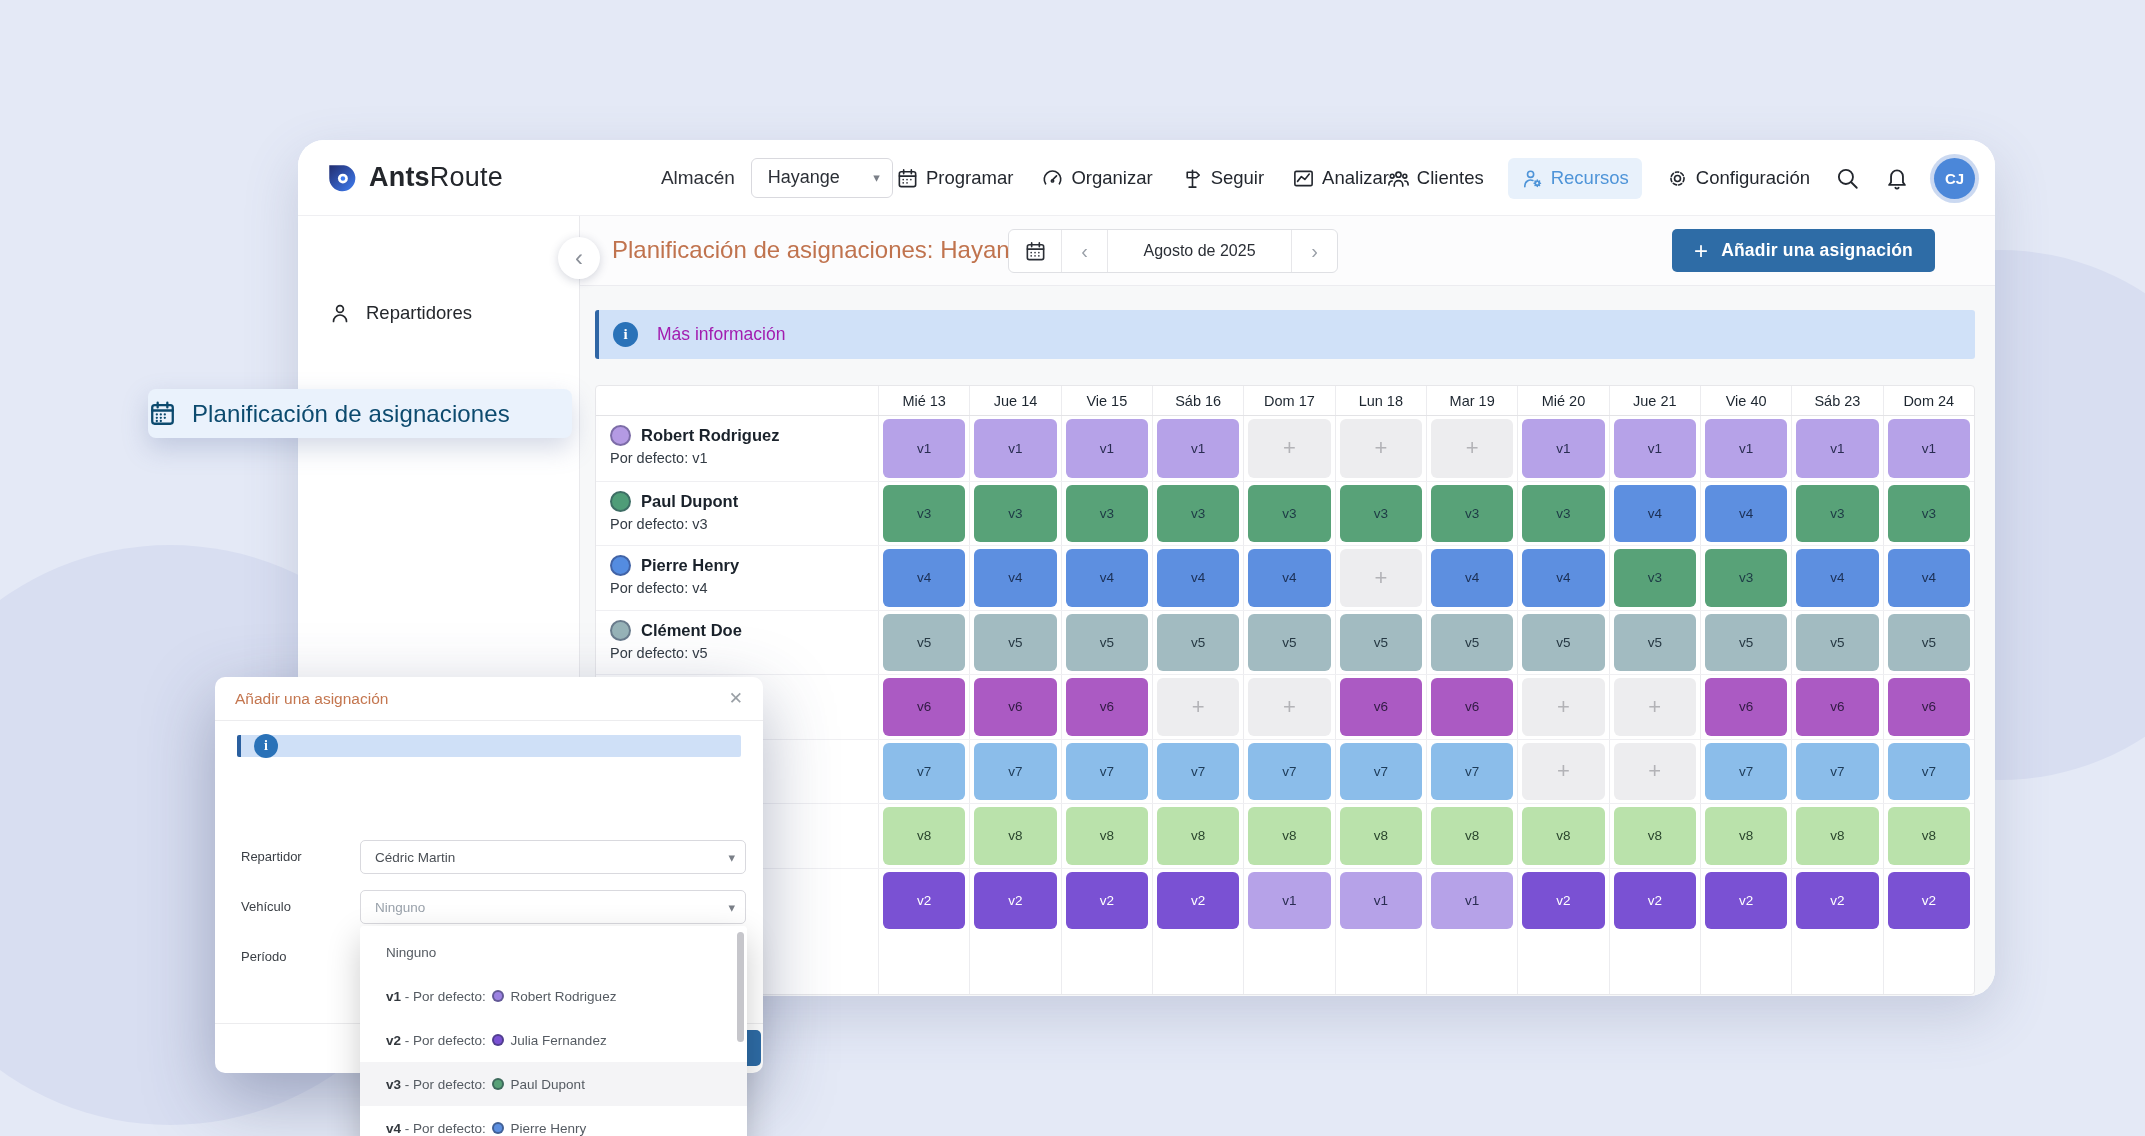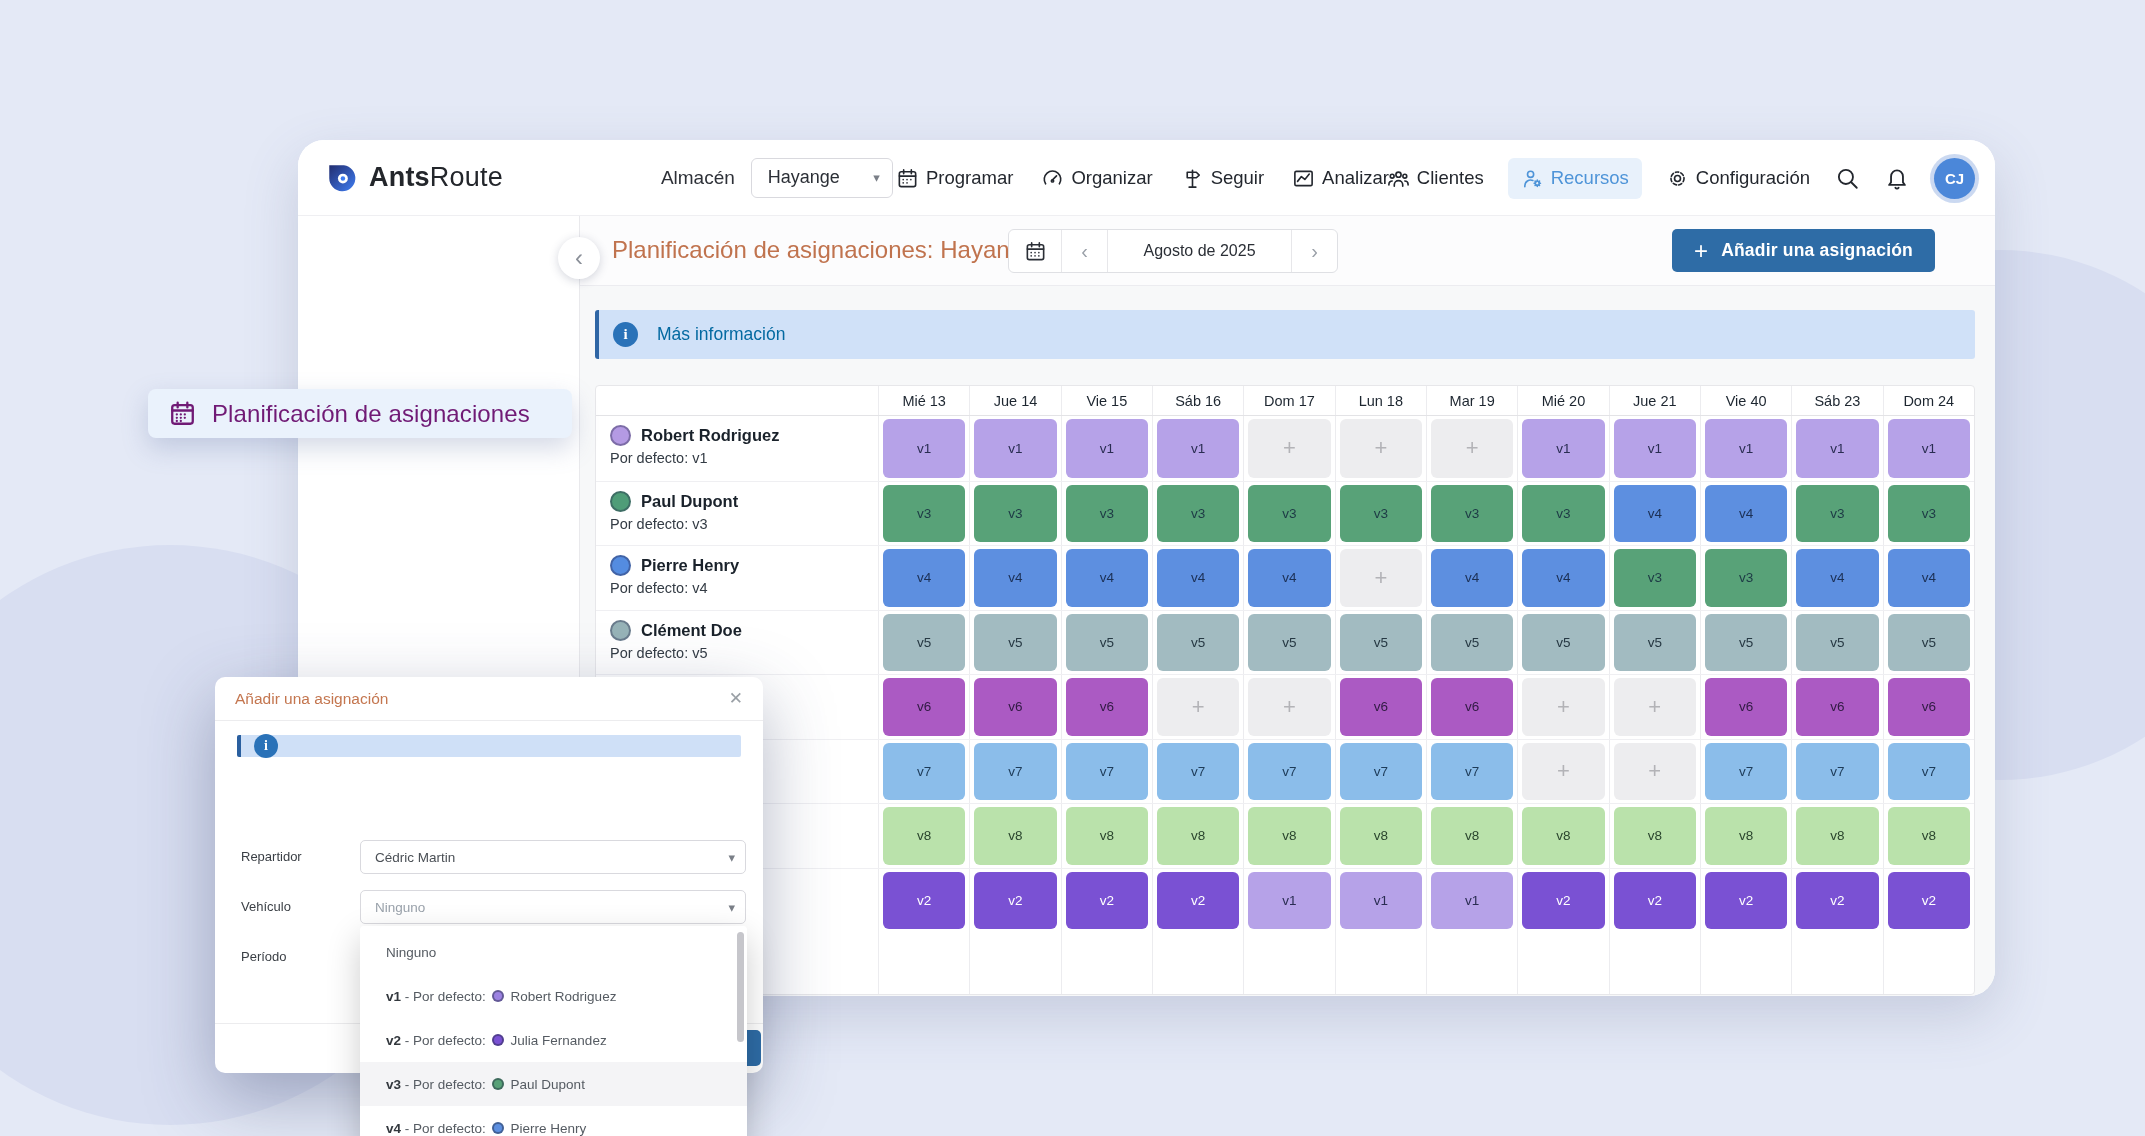--- a/index.html
+++ b/index.html
@@ -48,21 +48,21 @@
   
   .sidebar { position:absolute; left:0; top:76px; width:282px; bottom:0; background:#fff; border-right:1px solid #e9e9ec; }
   .sb-items { padding-top:72px; display:flex; flex-direction:column; }
   .sb-item { display:flex; align-items:center; gap:14px; height:50px; padding-left:30px;
     font-size:18.5px; font-weight:500; color:#24272c; cursor:pointer; }
   .sb-item .ic { width:24px; height:24px; }
 
   
   .sb-highlight { position:absolute; left:148px; top:389px; width:424px; height:49px; z-index:30;
     background:#eaf2fc; border-radius:8px; box-shadow:0 10px 26px rgba(100,120,165,.28);
-    display:flex; align-items:center; gap:15px; padding-left:20px; color:#701a75; }
+    display:flex; align-items:center; gap:15px; color:#0c4a6e; }
   .sb-highlight .ic { width:29px; height:29px; stroke-width:1.9; }
   .sb-highlight .lbl { font-size:24px; font-weight:500; letter-spacing:.1px; }
 
   
   .content { position:absolute; left:282px; top:76px; right:0; bottom:0; }
   .titlebar { position:absolute; left:0; top:0; width:100%; height:70px; background:#fcfcfd; border-bottom:1px solid #ececf0; }
   .page-title { position:absolute; left:32px; top:20px; font-size:24px; color:#c0734e; }
   .back-btn { position:absolute; left:558px; top:237px; width:42px; height:42px; border-radius:50%;
     background:#fff; box-shadow:0 2px 10px rgba(60,70,100,.22); z-index:25;
     display:flex; align-items:center; justify-content:center; font-size:24px; color:#8a8f98; cursor:pointer; }
@@ -79,21 +79,21 @@
   .add-btn .lbl { font-size:17.5px; font-weight:700; letter-spacing:.2px; }
 
   .main { position:absolute; left:0; top:70px; right:0; bottom:0; background:#f7f8f9; }
   .banner { position:absolute; left:15px; top:24px; width:1380px; height:49px;
     background:#d0e1f8; border-left:4px solid #2f66a5; border-radius:3px;
     display:flex; align-items:center; gap:13px; padding-left:14px; }
   .info-dot { width:25px; height:25px; border-radius:50%; background:#2a72b8; color:#fff;
     display:flex; align-items:center; justify-content:center; font-size:15px; font-weight:700;
     font-family:"Liberation Serif","DejaVu Serif",serif; flex:none; }
   .banner .txt { font-size:17.5px; color:#1c3a68; }
-  .banner .link { font-size:17.5px; color:#0369a1; margin-left:6px; cursor:pointer; }
+  .banner .link { font-size:17.5px; color:#a21caf; margin-left:6px; cursor:pointer; }
 
   
   .grid-card { position:absolute; left:15px; top:99px; width:1380px; height:610px;
     background:#fff; border:1px solid #e7e7ea; border-radius:4px; display:flex; flex-direction:column; overflow:hidden; }
   .grid-head { display:flex; height:30px; border-bottom:1px solid #e3e3e6; flex:none; }
   .gh-name { width:282px; flex:none; }
   .gh-day { flex:1; border-left:1px solid #ececef; display:flex; align-items:center; justify-content:center;
     font-size:14.5px; font-weight:500; color:#1d2630; }
   .grid-row { display:flex; height:64.5px; flex:none; border-top:1px solid #efeff2; }
   .grid-row:first-of-type { border-top:none; }
@@ -237,20 +237,27 @@
             <path d="M6.5 16v-5.5a5.5 5.5 0 0 1 11 0V16l1.8 2.4H4.7z"></path>
             <path d="M10.5 21a1.8 1.8 0 0 0 3 0"></path>
           </svg>
         </div>
         <div class="avatar">CJ</div>
       </div>
   </div>
 
   <div class="sidebar">
     <div class="sb-items" id="sb-items">
+        <div class="sb-item">
+          <svg viewBox="0 0 24 24" class="ic">
+            <circle cx="12" cy="8" r="3.4"></circle>
+            <path d="M5.5 20.5a6.5 6.5 0 0 1 13 0"></path>
+          </svg>
+          <span>Repartidores</span>
+        </div>
       </div>
   </div>
 
   <div class="content">
     <div class="titlebar">
       <div class="page-title">Planificación de asignaciones: Hayange</div>
       <div class="date-group">
         <div class="dg-cell dg-cal">
           <svg class="ic" viewBox="0 0 24 24">
               <rect x="3.5" y="5" width="17" height="15.5" rx="2"></rect>

